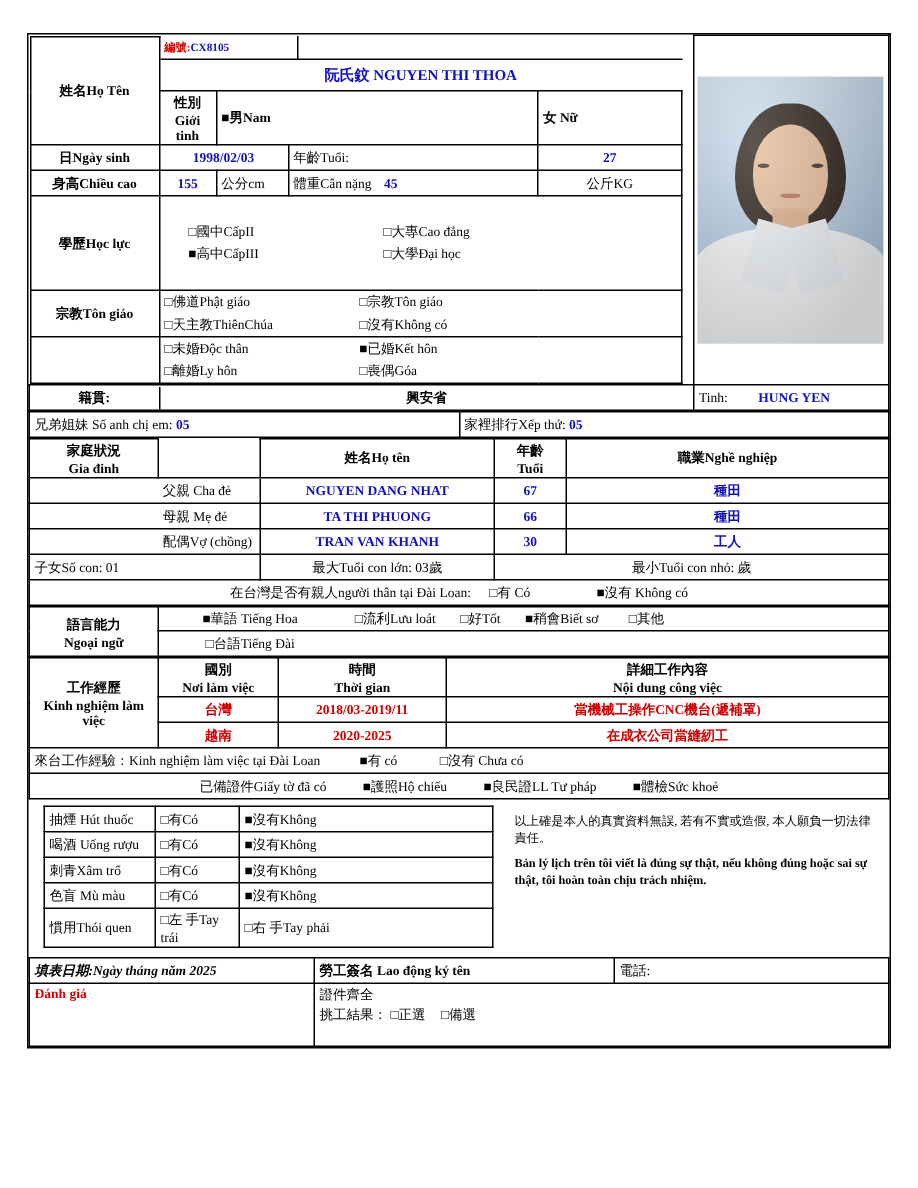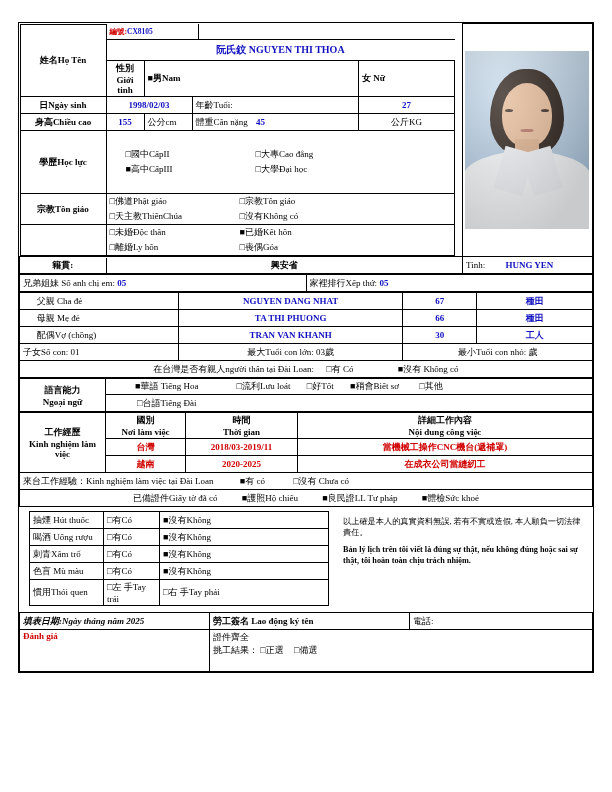--- a/index.html
+++ b/index.html
@@ -255,20 +255,33 @@
       <td class="lft">
         <span>家裡排行Xếp thứ:</span>
         <span class="blue">05</span>
       </td>
     </tr>
   </tbody>
       </table>
 
   <table>
     <tbody>
+          <tr>
+      <td class="hdrcell" style="width:86px;">
+        <div>家庭狀況</div>
+        <div>Gia đinh</div>
+      </td>
+      <td class="hdrcell" style="width:68px;border:none;border-bottom:1px solid #000;"></td>
+      <td class="hdrcell" style="width:156px;">姓名Họ tên</td>
+      <td class="hdrcell" style="width:48px;">
+        <div>年齡</div>
+        <div>Tuổi</div>
+      </td>
+      <td class="hdrcell">職業Nghề nghiệp</td>
+    </tr>
     <tr class="tall">
       <td style="border-right:none;"></td>
       <td class="lft" style="border-left:none;">父親 Cha đẻ</td>
       <td class="ctr"><span class="blue">NGUYEN DANG NHAT</span></td>
       <td class="ctr"><span class="blue">67</span></td>
       <td class="ctr"><span class="blue">種田</span></td>
     </tr>
     <tr class="tall">
       <td style="border-right:none;"></td>
       <td class="lft" style="border-left:none;">母親 Mẹ đẻ</td>

